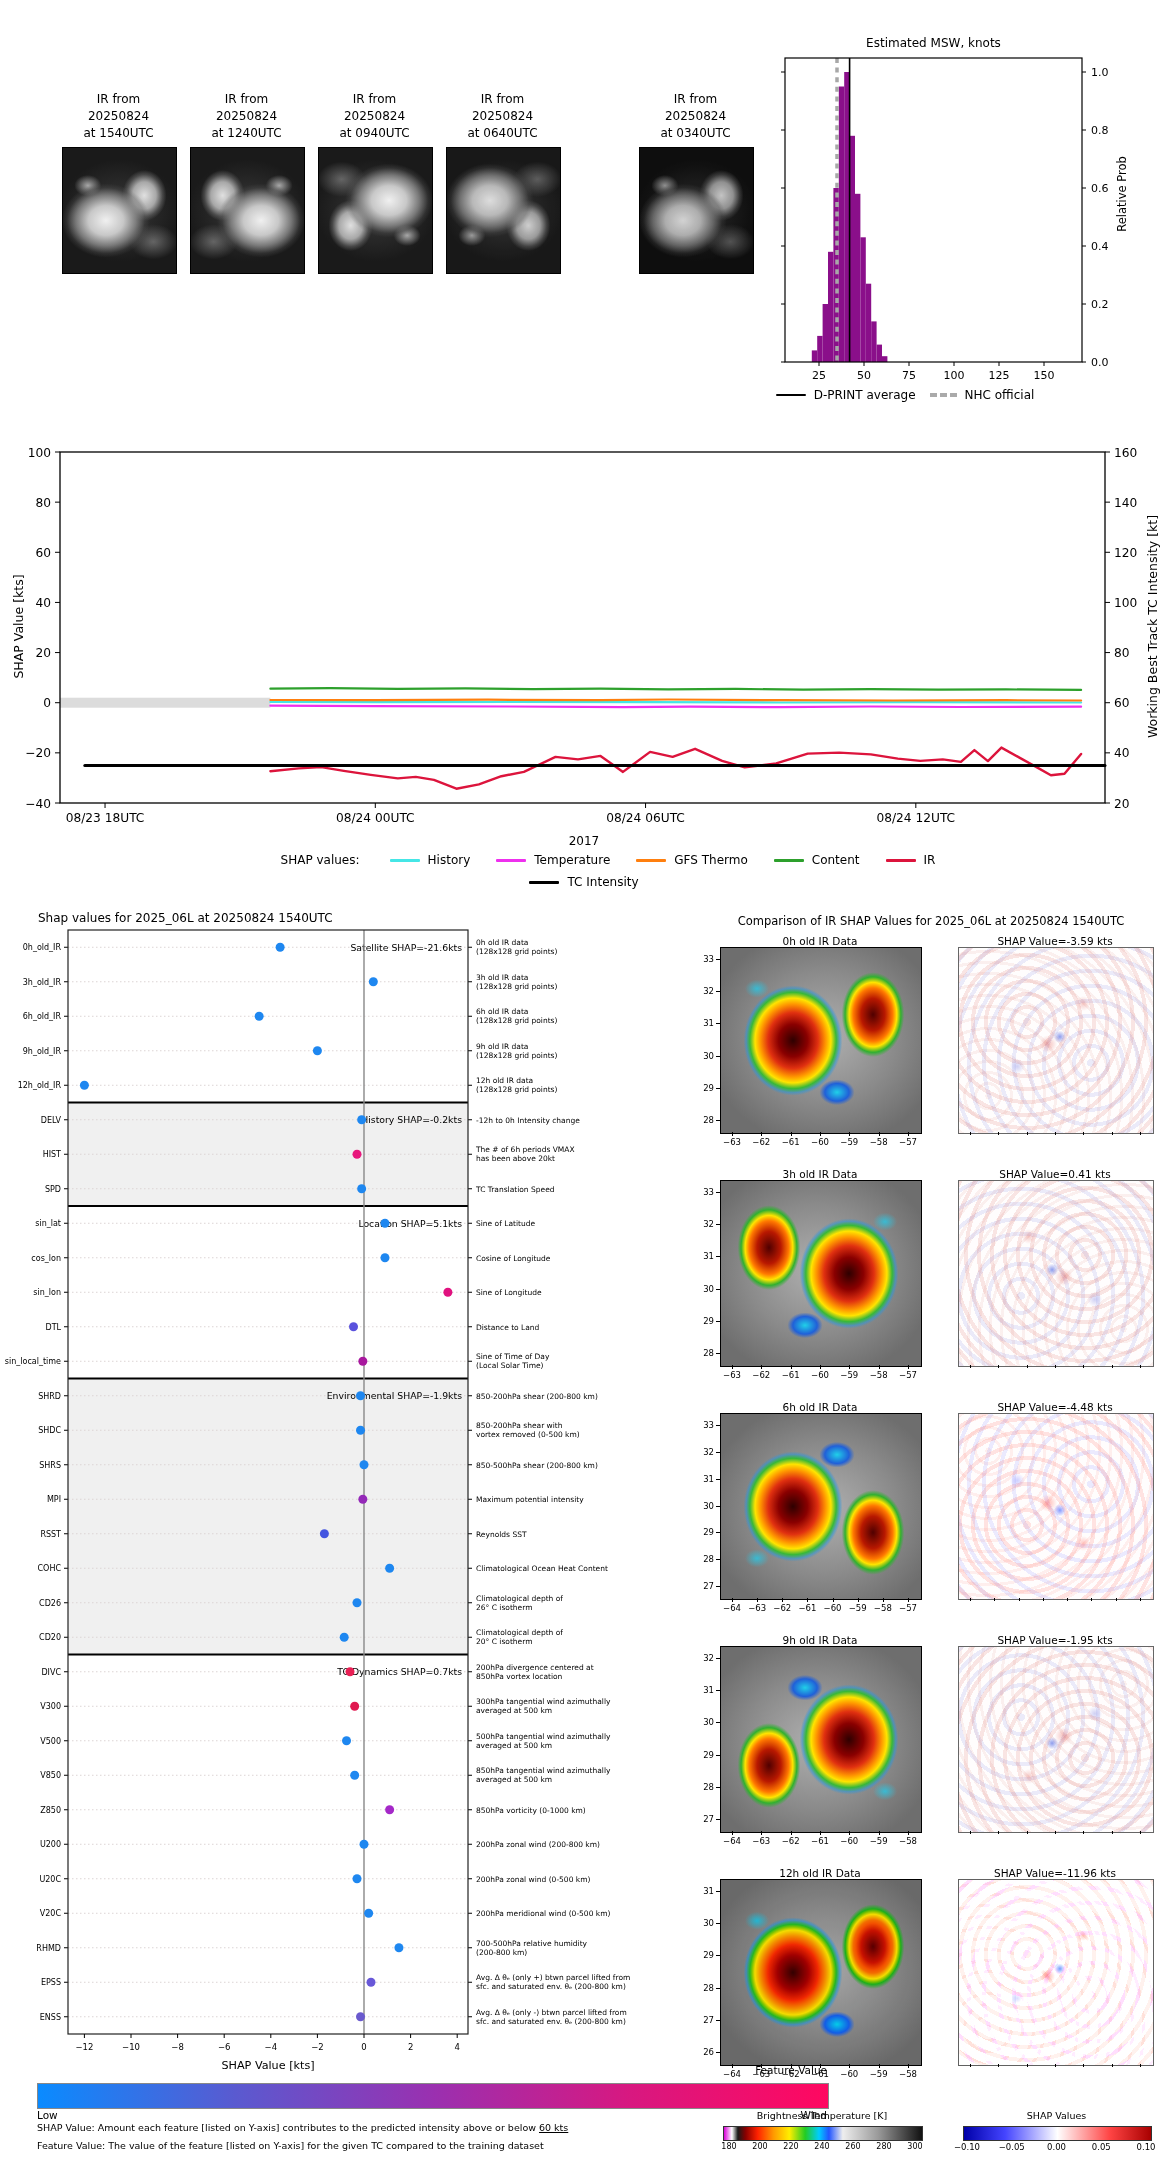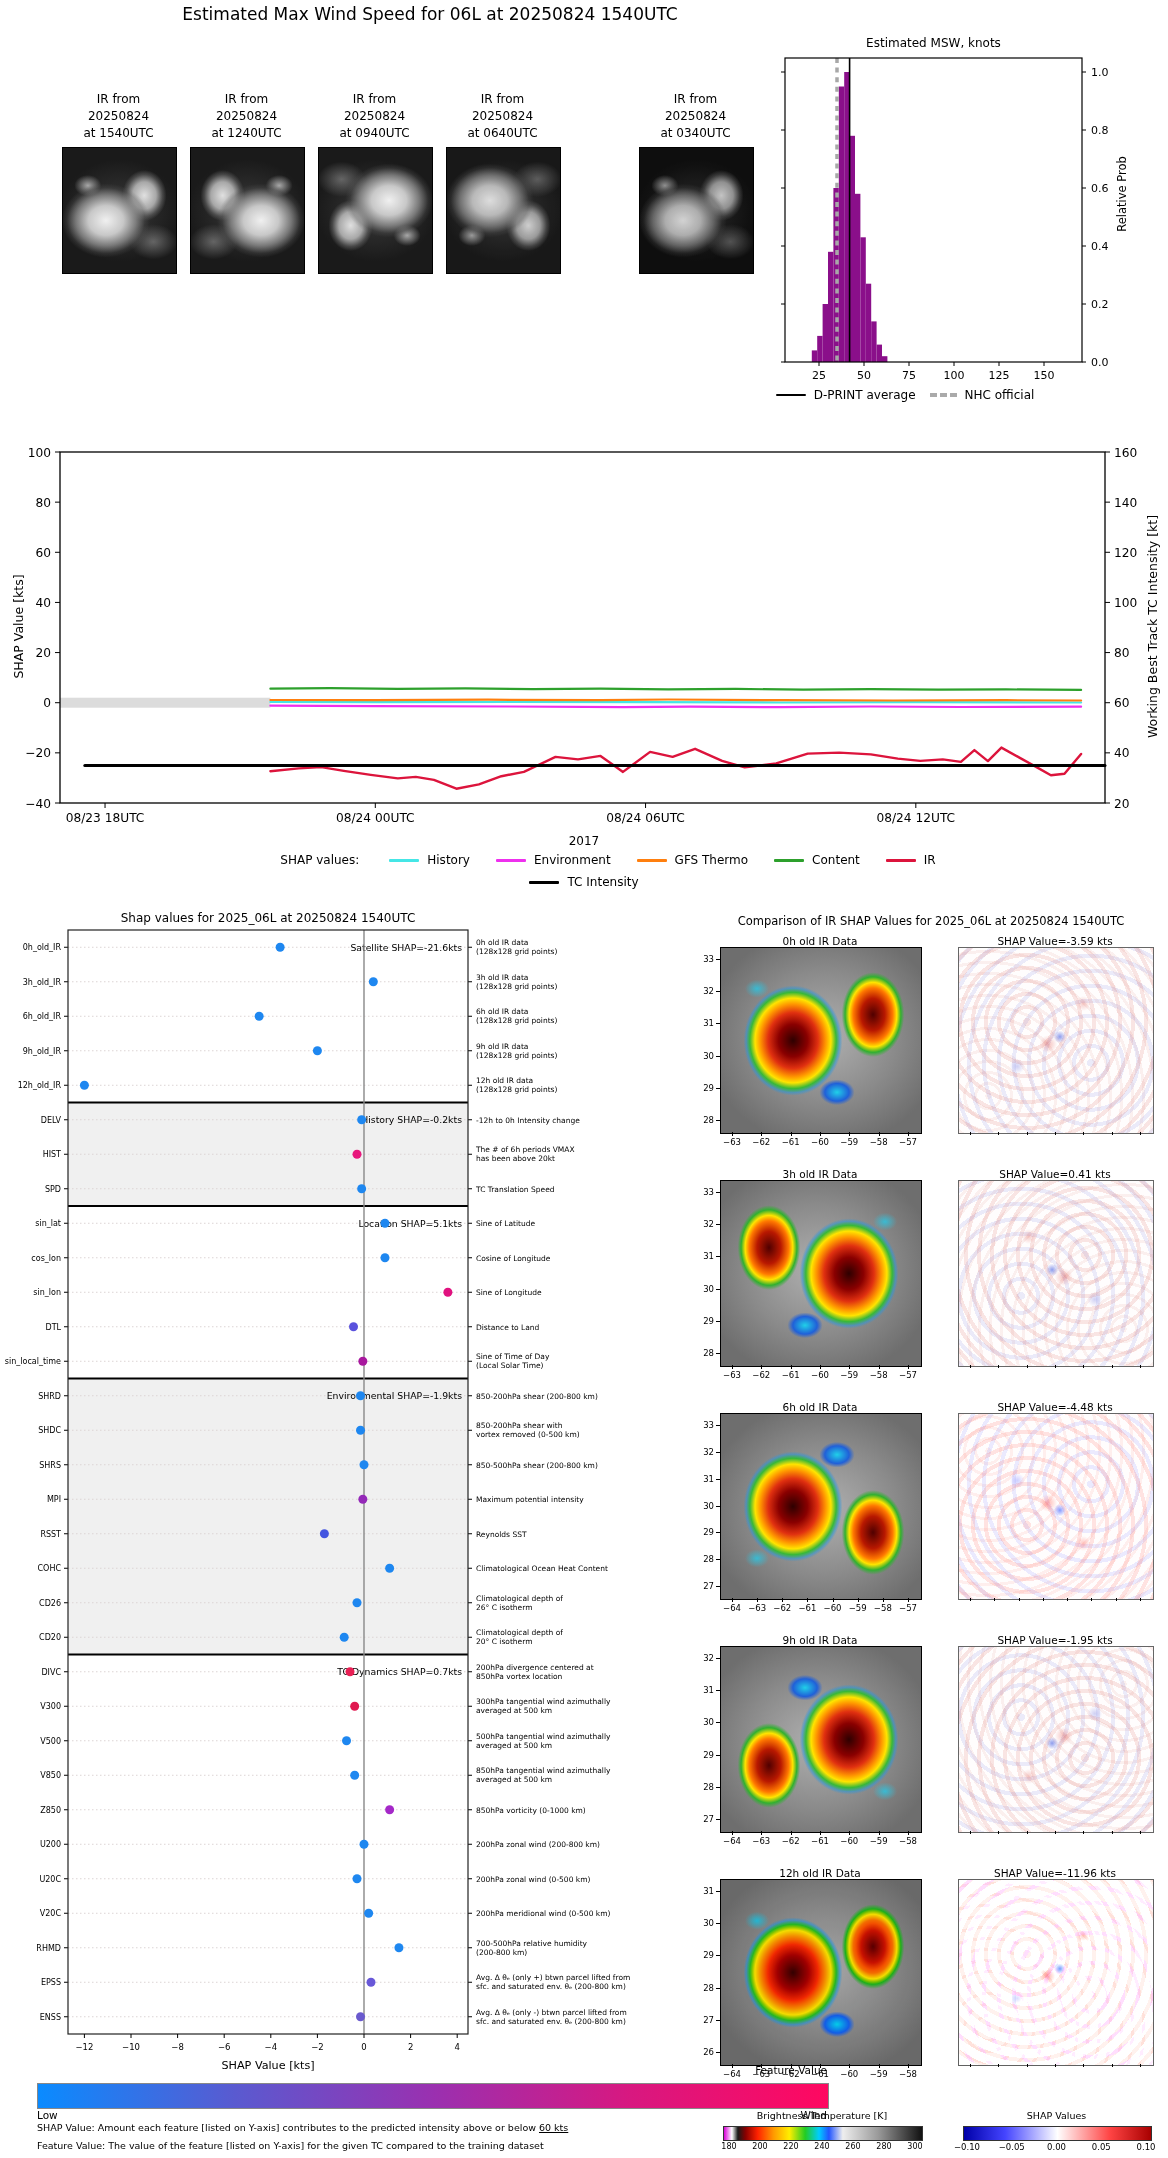--- a/index.html
+++ b/index.html
@@ -46,21 +46,20 @@
   .dash-sample{display:flex;gap:3px;align-items:center;}
   .dash-sample span{width:7px;height:4px;background:#aaa;display:block;}
   .tick-lbl{position:absolute;font-size:8.5px;color:#000;}
   .u{text-decoration:underline;}
 </style>
 </head>
 <body>
 
 <div class="page" id="page">
 
-  <div class="abs" style="left:0;top:4px;width:860px;text-align:center;font-size:17px;">Estimated Max Wind Speed for 06L at 20250824 1540UTC</div>
 
   <div class="abs" id="ir-strip" style="left:0;top:0;"></div>
 
   <div class="abs" style="left:785px;top:36px;width:297px;text-align:center;font-size:12px;">Estimated MSW, knots</div>
   <div class="abs" style="left:1062px;top:187px;width:120px;text-align:center;font-size:11.5px;transform:rotate(-90deg);">Relative Prob</div>
   <svg class="abs" id="hist-svg" style="left:690px;top:50px;" width="478" height="340" viewBox="0 0 478 340">
       <rect x="121.8" y="300.4" width="5.4" height="11.600000000000023" fill="#8a0f8a"></rect>
       <rect x="127.2" y="285.9" width="5.4" height="26.100000000000023" fill="#8a0f8a"></rect>
       <rect x="132.6" y="254" width="5.4" height="58" fill="#8a0f8a"></rect>
       <rect x="138" y="201.8" width="5.4" height="110.19999999999999" fill="#8a0f8a"></rect>
@@ -177,21 +176,21 @@
     </svg>
   <div class="abs" style="left:0;top:834px;width:1168px;text-align:center;font-size:12px;">2017</div>
   <div class="abs legend-row" id="ts-legend-1" style="left:0;top:853px;width:1168px;margin-left:24px;">
     <span style="margin-right:4px;">SHAP values:</span>
   <span class="leg-item">
         <span class="leg-line" style="background: rgb(69, 230, 230);"></span>
         <span>History</span>
       </span>
       <span class="leg-item">
         <span class="leg-line" style="background: rgb(238, 48, 238);"></span>
-        <span>Environment</span>
+        <span>Temperature</span>
       </span>
       <span class="leg-item">
         <span class="leg-line" style="background: rgb(255, 127, 14);"></span>
         <span>GFS Thermo</span>
       </span>
       <span class="leg-item">
         <span class="leg-line" style="background: rgb(45, 160, 44);"></span>
         <span>Content</span>
       </span>
       <span class="leg-item">
@@ -199,21 +198,21 @@
         <span>IR</span>
       </span>
     </div>
   <div class="abs legend-row" id="ts-legend-2" style="left:0;top:875px;width:1168px;">
       <span class="leg-item">
         <span class="leg-line" style="background: rgb(0, 0, 0);"></span>
         <span>TC Intensity</span>
       </span>
     </div>
 
-  <div class="abs" style="left:38px;top:911px;width:460px;text-align:center;font-size:12px;">Shap values for 2025_06L at 20250824 1540UTC</div>
+  <div class="abs" style="left:38px;top:911px;width:460px;text-align:left;font-size:12px;">Shap values for 2025_06L at 20250824 1540UTC</div>
   <svg class="abs" id="dp-svg" style="left:0;top:905px;" width="660" height="1175" viewBox="0 0 660 1175">
       <line x1="68" y1="42.25" x2="468" y2="42.25" stroke="#dcd4d4" stroke-width="1" stroke-dasharray="1.5 2.5"></line>
       <line x1="64" y1="42.25" x2="68" y2="42.25" stroke="#000"></line>
       <line x1="468" y1="42.25" x2="472" y2="42.25" stroke="#000"></line>
       <text x="61" y="45.25" font-size="8" text-anchor="end">0h_old_IR</text>
       <text x="476" y="40.25" font-size="7.5" text-anchor="start">0h old IR data</text>
       <text x="476" y="49.25" font-size="7.5" text-anchor="start">(128x128 grid points)</text>
       <line x1="68" y1="76.75" x2="468" y2="76.75" stroke="#dcd4d4" stroke-width="1" stroke-dasharray="1.5 2.5"></line>
       <line x1="64" y1="76.75" x2="68" y2="76.75" stroke="#000"></line>
       <line x1="468" y1="76.75" x2="472" y2="76.75" stroke="#000"></line>

